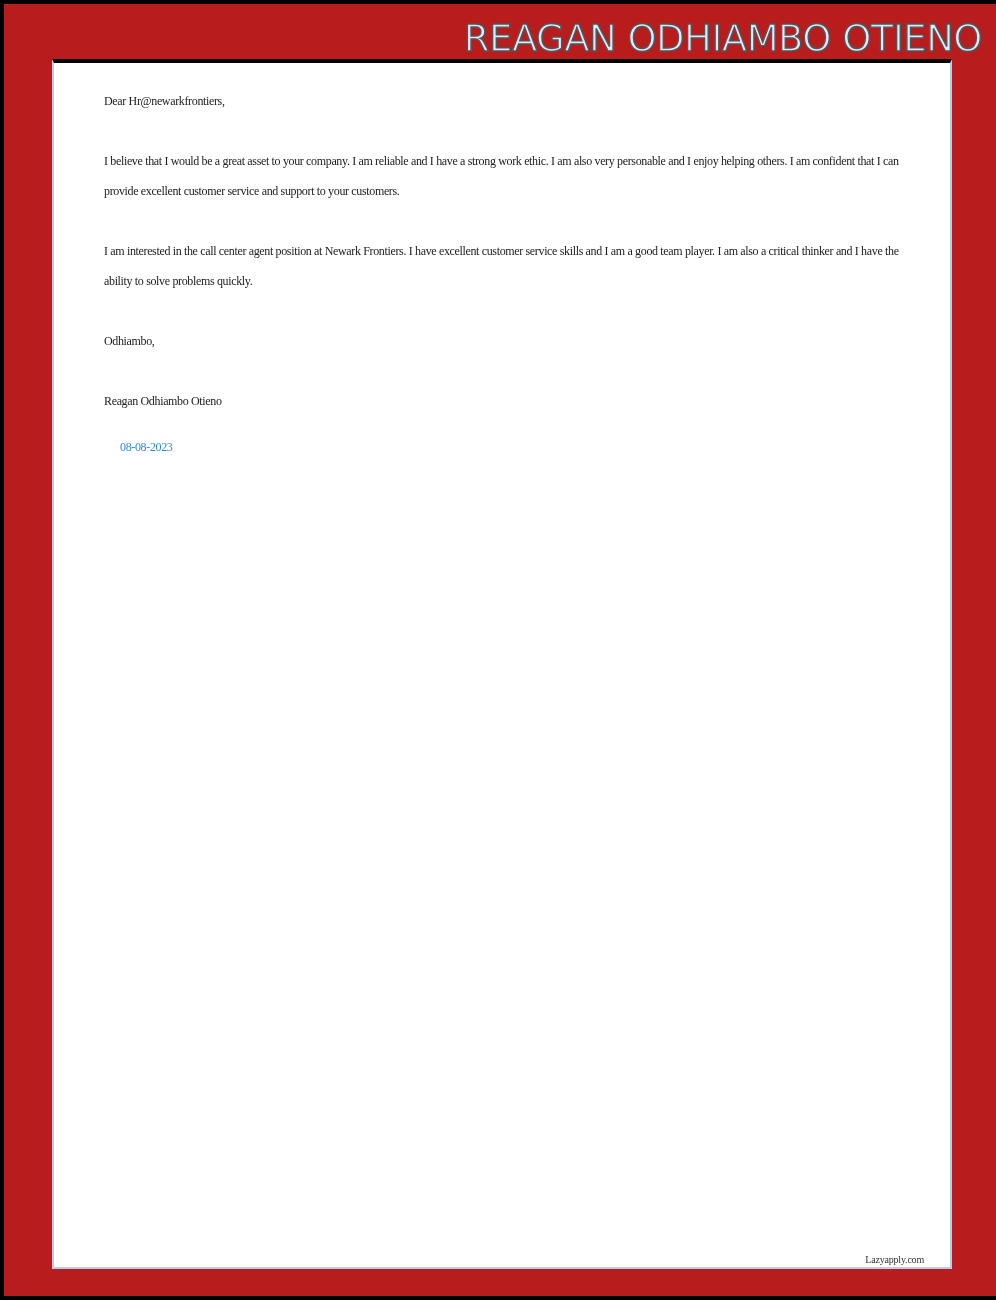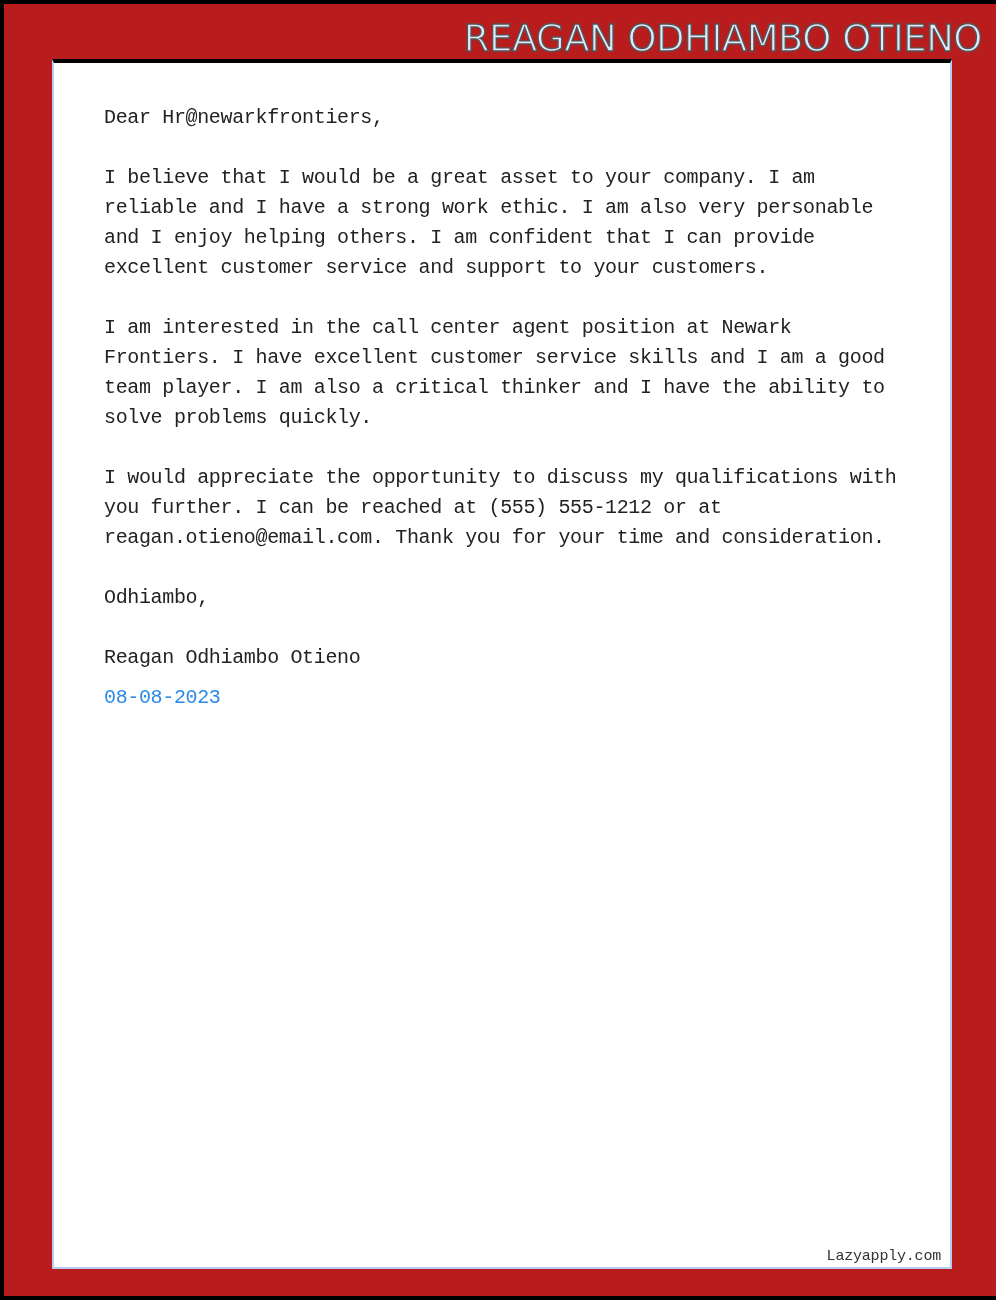--- a/index.html
+++ b/index.html
@@ -46,60 +46,59 @@
       height: 1204px;
       background: #ffffff;
       border-top: 4px solid #000000;
       border-left: 2px solid #b5cdf3;
       border-right: 2px solid #b5cdf3;
       border-bottom: 2px solid #b5cdf3;
     }
     .letter {
       position: absolute;
       left: 50px;
-      top: 40px;
+      top: 23px;
       width: 800px;
-      font-family: Liberation Mono, monospace;
-      font-size: 20px;
+      font-family: Liberation Serif, serif;
+      font-size: 12px;
       line-height: 30px;
       color: #222222;
       letter-spacing: -0.35px;
     }
     .letter p {
       margin: 0 0 30px 0;
     }
     .letter p.sig {
       margin: 0 0 10px 0;
     }
     .letter .date {
       color: #2a8ae6;
-      margin: 0;
+      margin: 16px;
     }
     .footer {
       position: absolute;
-      right: 9px;
+      right: 26px;
       bottom: 2px;
-      font-family: Liberation Mono, monospace;
-      font-size: 15px;
+      font-family: Liberation Serif, serif;
+      font-size: 10px;
       color: #333333;
       letter-spacing: -0.2px;
     }
   </style>
 </head>
 <body>
 
 <div class="frame">
   <h1 class="title">REAGAN ODHIAMBO OTIENO</h1>
 
   <div class="page">
     <div class="letter">
       <p>Dear Hr@newarkfrontiers,</p>
       <p>I believe that I would be a great asset to your company. I am reliable and I have a strong work ethic. I am also very personable and I enjoy helping others. I am confident that I can provide excellent customer service and support to your customers.</p>
       <p>I am interested in the call center agent position at Newark Frontiers. I have excellent customer service skills and I am a good team player. I am also a critical thinker and I have the ability to solve problems quickly.</p>
-      <p>I would appreciate the opportunity to discuss my qualifications with you further. I can be reached at (555) 555-1212 or at reagan.otieno@email.com. Thank you for your time and consideration.</p>
       <p>Odhiambo,</p>
       <p class="sig">Reagan Odhiambo Otieno</p>
       <p class="date">08-08-2023</p>
     </div>
 
     <div class="footer">Lazyapply.com</div>
   </div>
 </div>
 
 </body></html>

